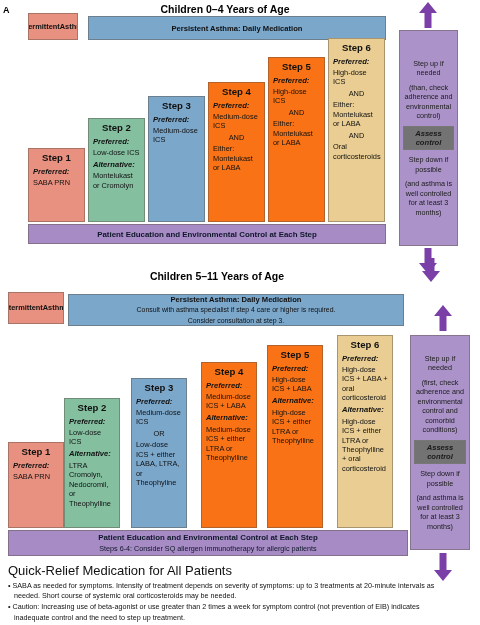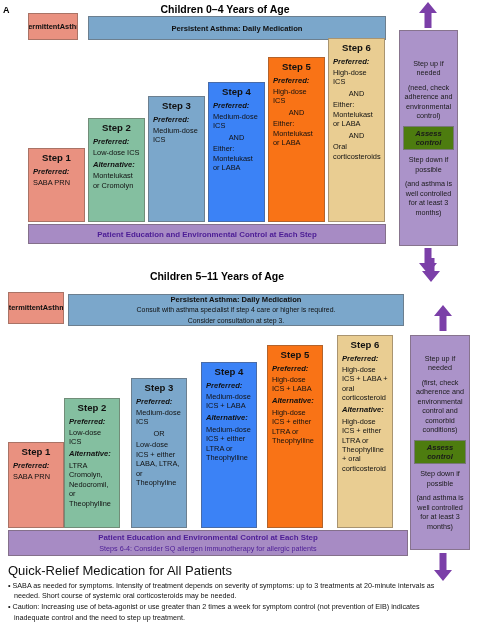--- a/index.html
+++ b/index.html
@@ -73,48 +73,48 @@
   }
   .step .s-ctr {
     font-size: 7.4px;
     text-align: center;
     margin: 2px 0 2px 0;
   }
 
   .c-salmon { background: #e99180; }
   .c-green  { background: #84bfa0; }
   .c-blue   { background: #7ba7cb; }
-  .c-purple { background: #3b82f6; }
+  .c-purple { background: #f97316; }
   .c-orange { background: #f97316; }
   .c-tan    { background: #e9cd92; }
 
   .edu {
     background: #a78bc4;
     display: flex; flex-direction: column;
     align-items: center; justify-content: center;
-    text-align: center; color: #4c1d95;
+    text-align: center; color: #0f172a;
   }
   .edu .e-title { font-size: 7.9px; font-weight: bold; }
   .edu .e-sub { font-size: 7.2px; margin-top: 2px; }
 
   
   .assess-col {
     background: #ab93c9;
     border: 0.5px solid rgba(90,80,70,0.45);
     position: absolute;
     display: flex; flex-direction: column;
     align-items: center; justify-content: center;
     text-align: center;
     color: #1a1a1a;
     padding: 2px 3px;
   }
   .assess-col .a-line { font-size: 7.2px; line-height: 1.32; }
   .assess-col .a-gap { height: 5px; }
   .assess-col .a-box {
-    background: #4d7c0f;
+    background: #737373;
     border: 0.5px solid #777;
     font-size: 7.6px;
     font-weight: bold;
     font-style: italic;
     padding: 2px 6px;
     margin: 5px 0;
     line-height: 1.2;
   }
 
   
@@ -193,21 +193,21 @@
       <div class="s-txt">Either: Montelukast or LABA</div>
       <div class="s-ctr">AND</div>
       <div class="s-txt">Oral corticosteroids</div>
     </div>
     <div class="box edu" style="left: 28px; top: 224px; width: 358px; height: 20px;">
       <div class="e-title">Patient Education and Environmental Control at Each Step</div>
     </div>
     <div class="assess-col" style="left: 399px; top: 30px; width: 59px; height: 216px;">
       <div class="a-line">Step up if needed</div>
       <div class="a-gap"></div>
-      <div class="a-line">(need, check adherence and environmental control)</div>
+      <div class="a-line">(than, check adherence and environmental control)</div>
       <div class="a-box">Assess control</div>
       <div class="a-line">Step down if possible</div>
       <div class="a-gap"></div>
       <div class="a-line">(and asthma is well controlled for at least 3 months)</div>
     </div>
     <div class="arrow" style="left: 419px; top: 2px; width: 18px; height: 26px;">
       <svg width="18" height="26" viewBox="0 0 18 26">
         <path d="M5.5,26 L12.5,26 L12.5,11 L18,11 L9,0 L0,11 L5.5,11 Z" fill="#7b3fa8"></path>
       </svg>
     </div>

